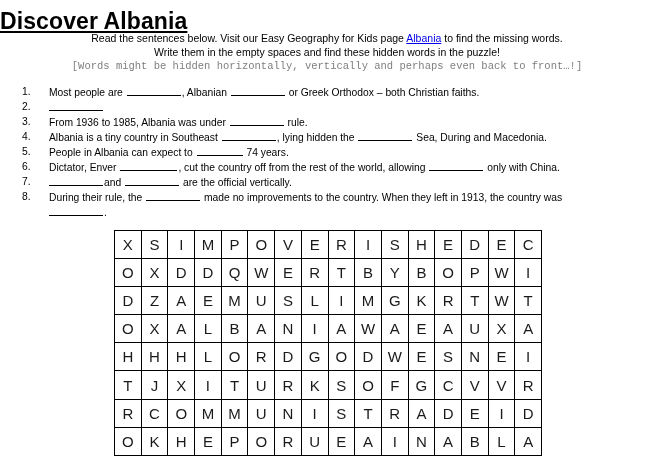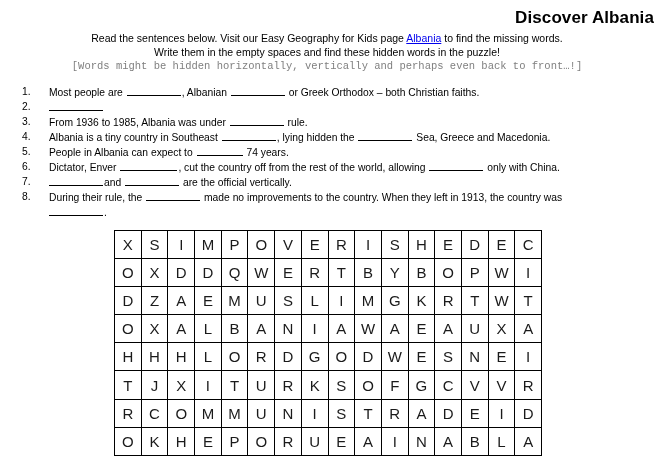--- a/index.html
+++ b/index.html
@@ -1,22 +1,22 @@
 <!DOCTYPE html>
 <html><head>
   <meta charset="utf-8">
   <style>
     html, body { margin: 0; padding: 0; background: #ffffff; }
     body {
       width: 654px; height: 473px; overflow: hidden; position: relative;
       font-family: "Liberation Sans", sans-serif; color: #000;
     }
     .title {
-      position: absolute; top: 8px; left: 0; width: 654px; text-align: right;
-      font-size: 17px; font-weight: bold; letter-spacing: 0.1px;
+      position: absolute; top: 8px; left: 0; width: 654px; text-align: left;
+      font-size: 23px; font-weight: bold; letter-spacing: 0.1px; text-decoration: underline;
     }
     .intro {
       position: absolute; left: 0; width: 654px; text-align: center;
       font-size: 10.5px; line-height: 14px;
     }
     .intro1 { top: 31px; text-align: center; }
     .intro2 { top: 45px; }
     .intro3 { top: 59px; color: #7f7f7f; font-family: Liberation Mono, monospace; }
     .intro a { color: #0000ee; text-decoration: underline; cursor: pointer; }
 
@@ -75,21 +75,21 @@
   <div class="q" style="top:30px">
     <span class="num">3.</span>
     <span class="txt">
       <span>From 1936 to 1985, Albania was under </span><span class="blank b54"></span><span> rule.</span>
     </span>
   </div>
 
   <div class="q" style="top:45px">
     <span class="num">4.</span>
     <span class="txt">
-      <span>Albania is a tiny country in Southeast </span><span class="blank b54"></span><span>, lying hidden the </span><span class="blank b54"></span><span> Sea, Greece and Macedonia.</span>
+      <span>Albania is a tiny country in Southeast </span><span class="blank b54"></span><span>, lying hidden the </span><span class="blank b54"></span><span> Sea, During and Macedonia.</span>
     </span>
   </div>
 
   <div class="q" style="top:60px">
     <span class="num">5.</span>
     <span class="txt">
       <span>People in Albania can expect to </span><span class="blank b46"></span><span> 74 years.</span>
     </span>
   </div>
 

